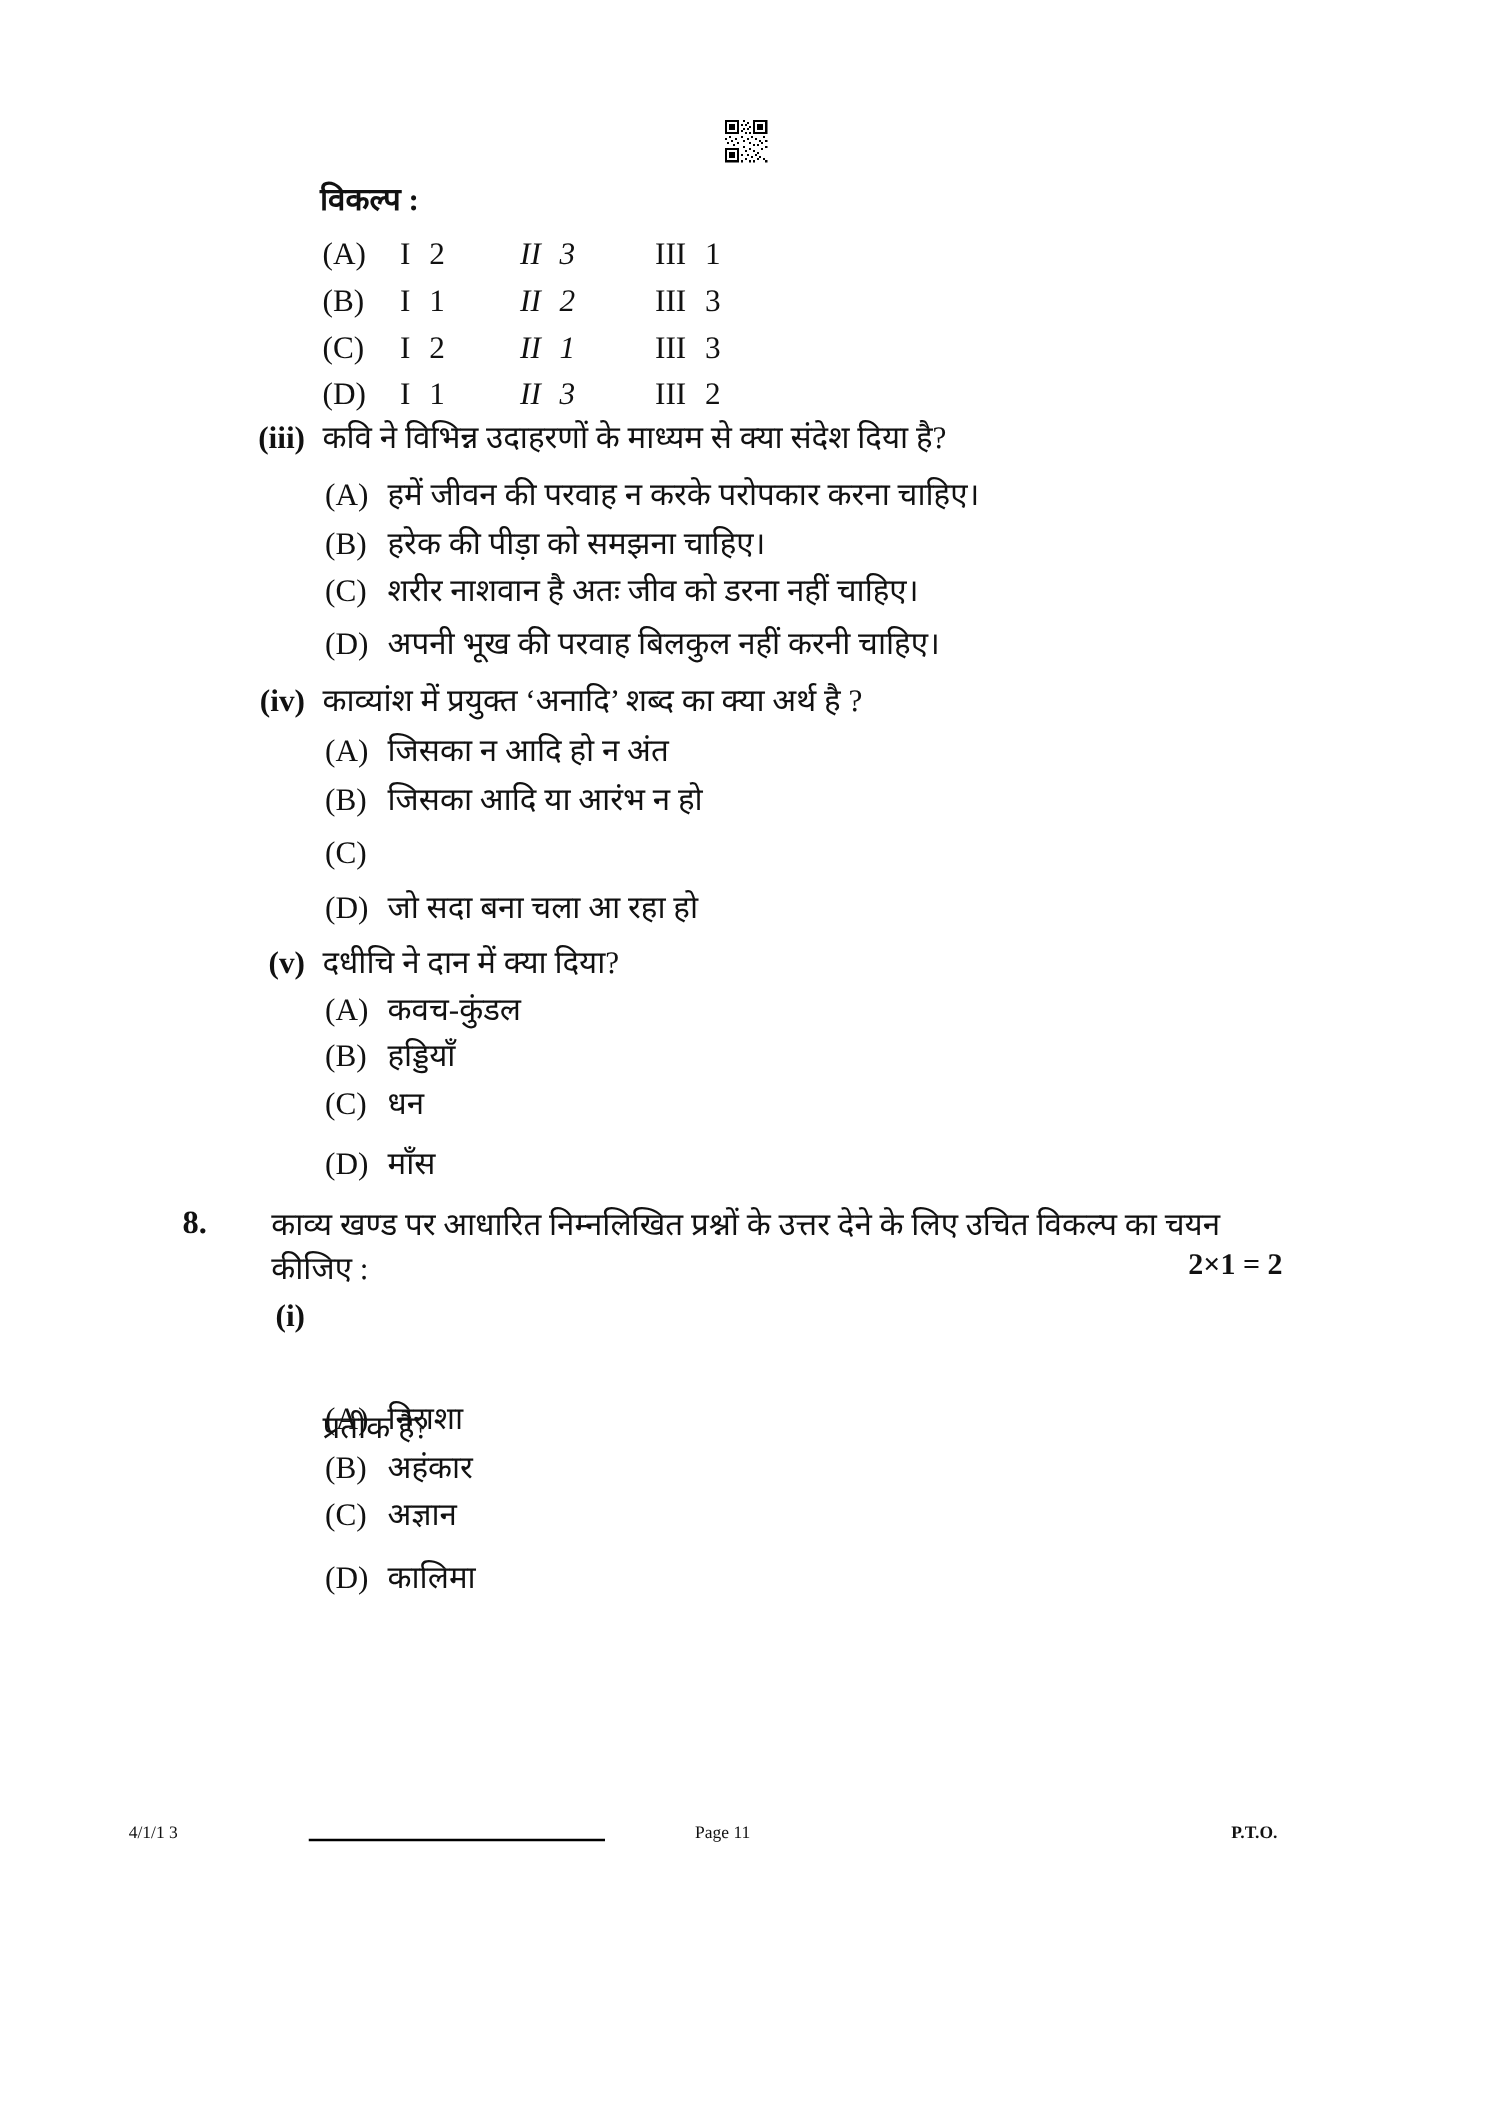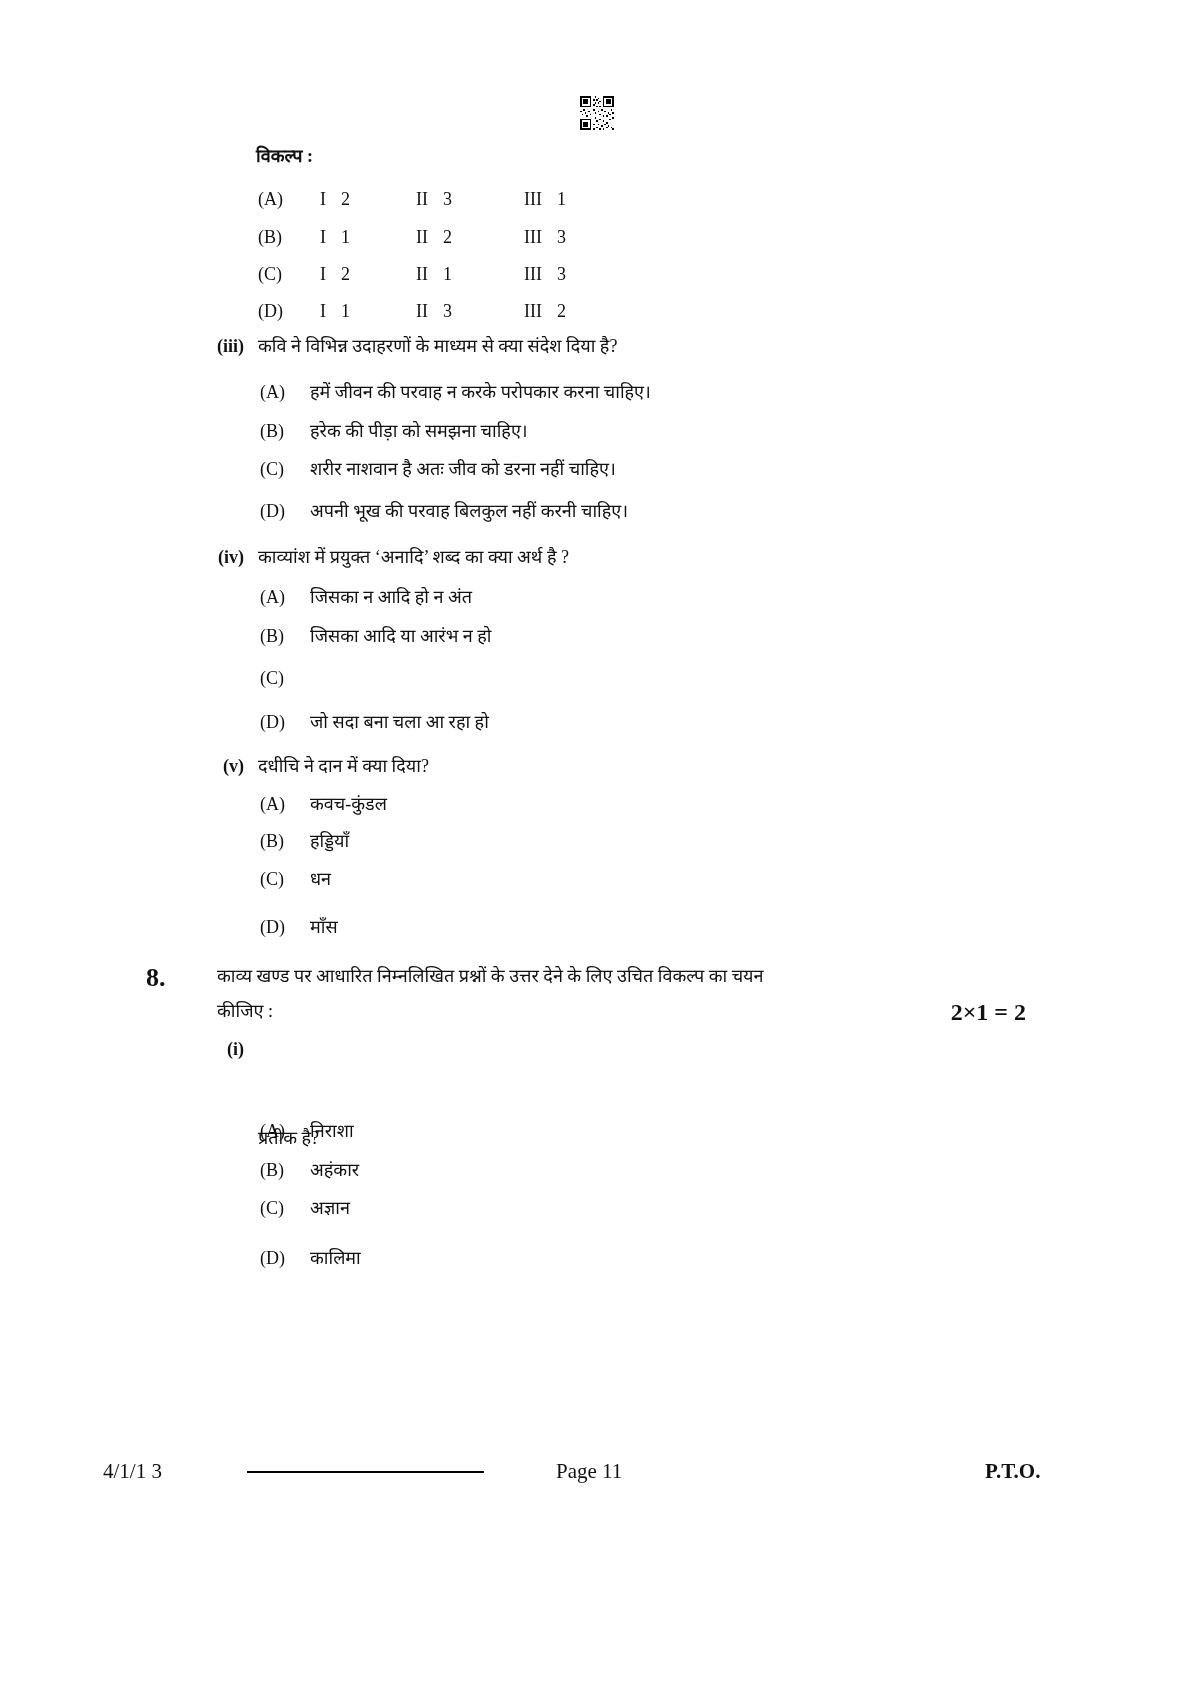--- a/index.html
+++ b/index.html
@@ -2,42 +2,42 @@
 <html><head>
 <meta charset="utf-8">
 <style>
   * { margin:0; padding:0; box-sizing:border-box; }
   html,body { background:#ffffff; }
   body {
     width:1190px; height:1684px; position:relative;
     font-family:"Liberation Serif","DejaVu Serif",serif;
     color:#111; overflow:hidden;
   }
-  .line { position:absolute; font-size:18px; line-height:1.25; white-space:nowrap; }
+  .line { position:absolute; font-size:25px; line-height:1.25; white-space:nowrap; }
   .qtext { left:258px; }
   .marker {
     position:absolute; right:calc(100% + 14px); top:0;
     font-weight:700; white-space:nowrap;
   }
   .bold { font-weight:700; }
   
   .vrow { left:258px; display:flex; align-items:baseline; }
   .vletter { display:inline-block; width:62px; }
   .vcol { display:inline-flex; gap:15px; }
   .vc1 { width:96px; }
-  .vc2 { width:108px; }
+  .vc2 { width:108px;font-style:italic; }
   
   .opt { left:260px; display:flex; align-items:baseline; }
   .opt .letter { display:inline-block; width:50px; flex:none; }
   
   .qnum { position:absolute; left:146px; font-size:26px; font-weight:700; }
   .q8line { left:217px; }
   .marks { position:absolute; right:164px; top:999px; font-size:24px; font-weight:700; white-space:nowrap; }
   
-  .footer-text { position:absolute; top:1459px; font-size:21px; white-space:nowrap; }
+  .footer-text { position:absolute; top:1459px; font-size:14px; white-space:nowrap; }
   .footer-rule { position:absolute; left:247px; top:1471px; width:237px; border-top:2px solid #000; }
   .qr { position:absolute; left:580px; top:96px; width:34px; height:34px; }
 </style>
 </head>
 <body>
 
 <svg class="qr" viewBox="0 0 21 21" shape-rendering="crispEdges">
   <rect x="0" y="0" width="21" height="21" fill="#fff"></rect>
   <g fill="#000">
     <rect x="0" y="0" width="7" height="7"></rect>

